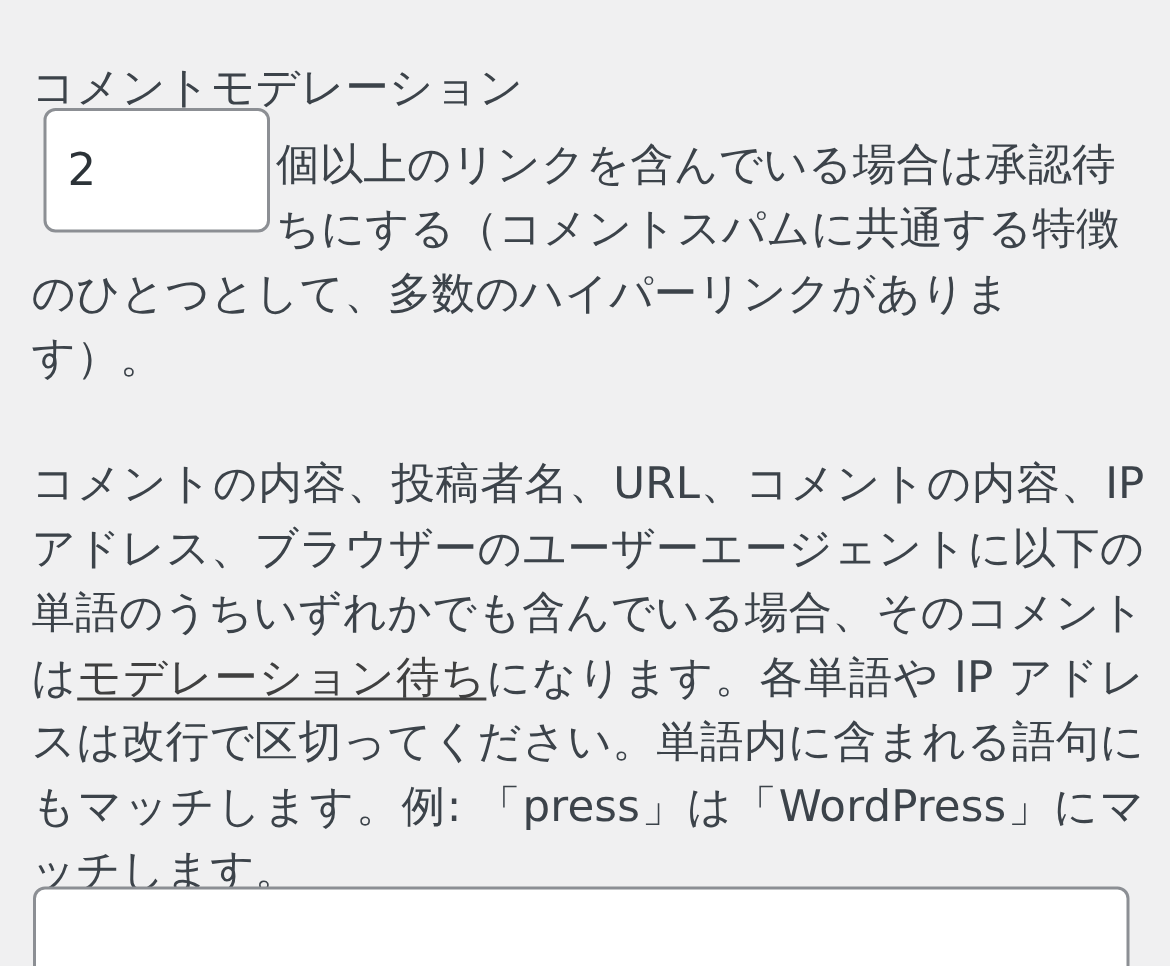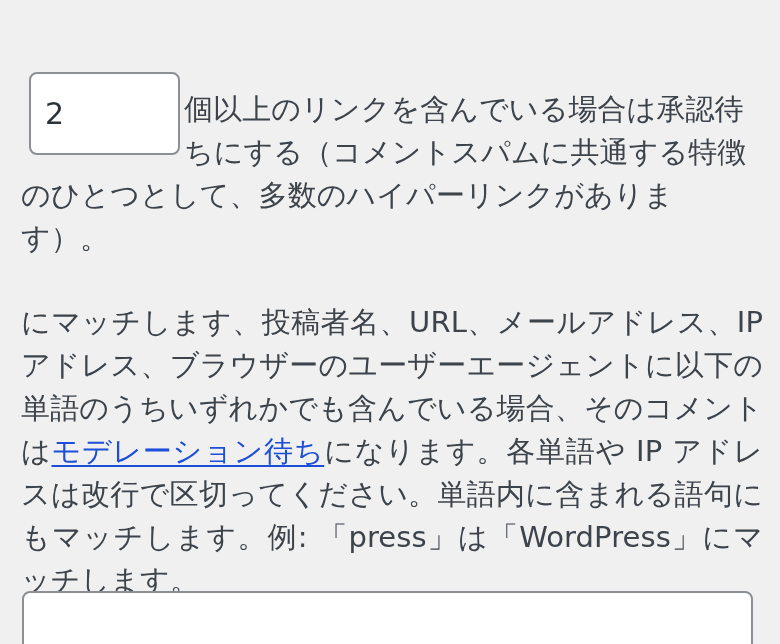--- a/index.html
+++ b/index.html
@@ -86,21 +86,21 @@
     letter-spacing: 0.1px;
     text-align: justify;
     text-justify: inter-ideograph;
   }
 
   .para-keys {
     top: 272px;
   }
 
   .inline-link {
-    color: #1d4ed8;
+    color: #404040;
     text-decoration: underline;
     text-underline-offset: 4px;
     text-decoration-thickness: 2px;
     cursor: pointer;
   }
 
   .keys-textarea {
     position: absolute;
     left: 22px;
     top: 591px;
@@ -117,25 +117,26 @@
     color: #2c3338;
     resize: none;
     outline: none;
   }
 </style>
 </head>
 <body>
 
 <div class="wrap">
 
+  <h2 class="section-title">コメントモデレーション</h2>
 
   <div class="moderation-block">
     <input class="num-input" type="number" value="2" style="">
     <span class="moderation-text">個以上のリンクを含んでいる場合は承認待ちにする（コメントスパムに共通する特徴のひとつとして、多数のハイパーリンクがあります）。</span>
   </div>
 
   <p class="para para-keys">
-    <span>にマッチします、投稿者名、URL、メールアドレス、IP アドレス、ブラウザーのユーザーエージェントに以下の単語のうちいずれかでも含んでいる場合、そのコメントは</span><a class="inline-link" href="#">モデレーション待ち</a><span>になります。各単語や IP アドレスは改行で区切ってください。単語内に含まれる語句にもマッチします。例: 「press」は「WordPress」にマッチします。</span>
+    <span>コメントの内容、投稿者名、URL、コメントの内容、IP アドレス、ブラウザーのユーザーエージェントに以下の単語のうちいずれかでも含んでいる場合、そのコメントは</span><a class="inline-link" href="#">モデレーション待ち</a><span>になります。各単語や IP アドレスは改行で区切ってください。単語内に含まれる語句にもマッチします。例: 「press」は「WordPress」にマッチします。</span>
   </p>
 
   <textarea class="keys-textarea" placeholder="" style=""></textarea>
 
 </div>
 
 </body></html>

